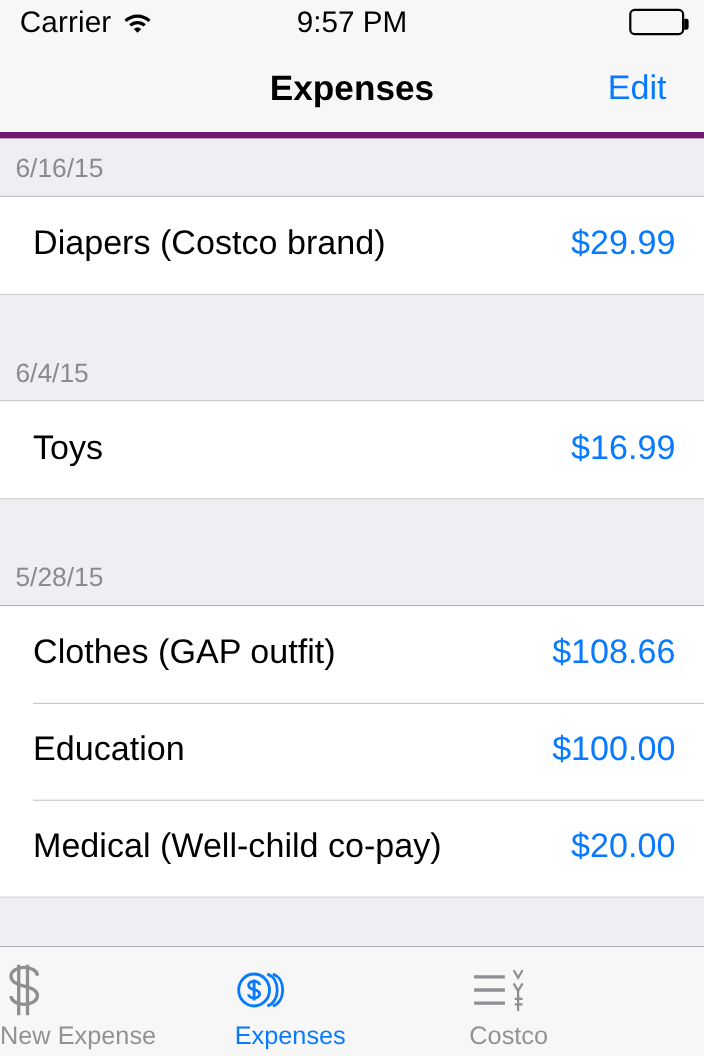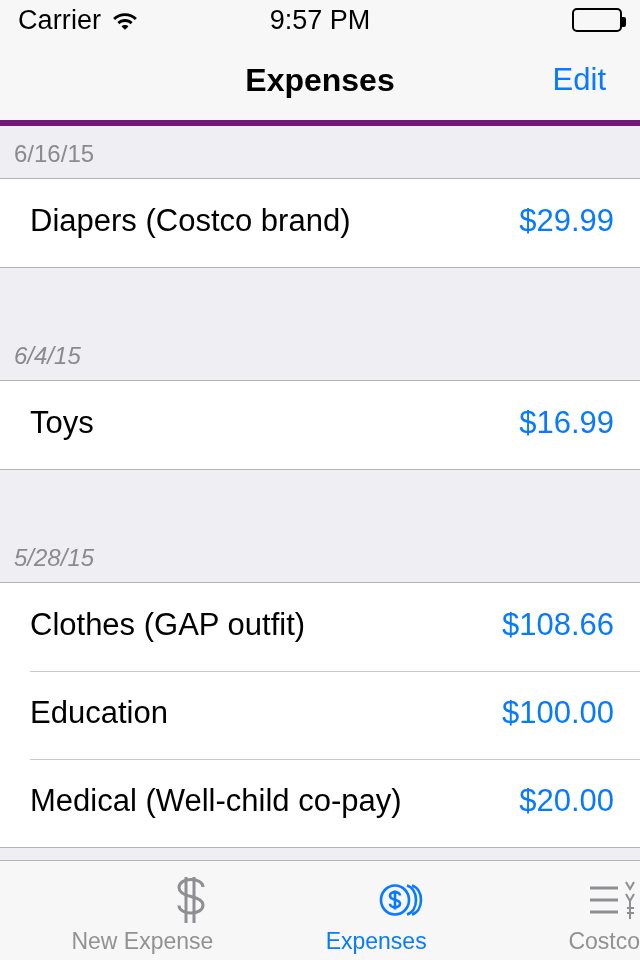--- a/index.html
+++ b/index.html
@@ -83,21 +83,21 @@
   }
   .section-header {
     background: #eeeef3;
     color: #8a8a8f;
     font-size: 24px;
     display: flex; align-items: flex-end;
     padding: 0 0 10px 14px;
     border-bottom: 1px solid #b3b2b8;
   }
   .section-header.first { height: 53px; }
-  .section-header.tall { height: 113px; font-style: italic; }
+  .section-header.tall { height: 97px; }
 
   .rows { background: #ffffff; }
   .row {
     height: 88px;
     background: #ffffff;
     display: flex; align-items: center;
     padding: 0 26px 4px 30px;
     position: relative;
     cursor: default;
   }
@@ -121,21 +121,21 @@
   
   .tabbar {
     flex: 0 0 100px; height: 100px;
     background: #f7f7f7;
     border-top: 1px solid #b3b2b8;
     display: flex;
   }
   .tab {
     flex: 1 1 0;
     display: flex; flex-direction: column;
-    align-items: flex-end; justify-content: center;
+    align-items: flex-start; justify-content: center;
     gap: 4px;
     cursor: pointer;
     padding-top: 6px;
   }
   .tab-icon { height: 52px; display: flex; align-items: center; justify-content: center; }
   .tab-label { font-size: 23px; color: #929292; line-height: 1; }
   .tab.active .tab-label { color: #087aff; }
 </style>
 </head>
 <body>

